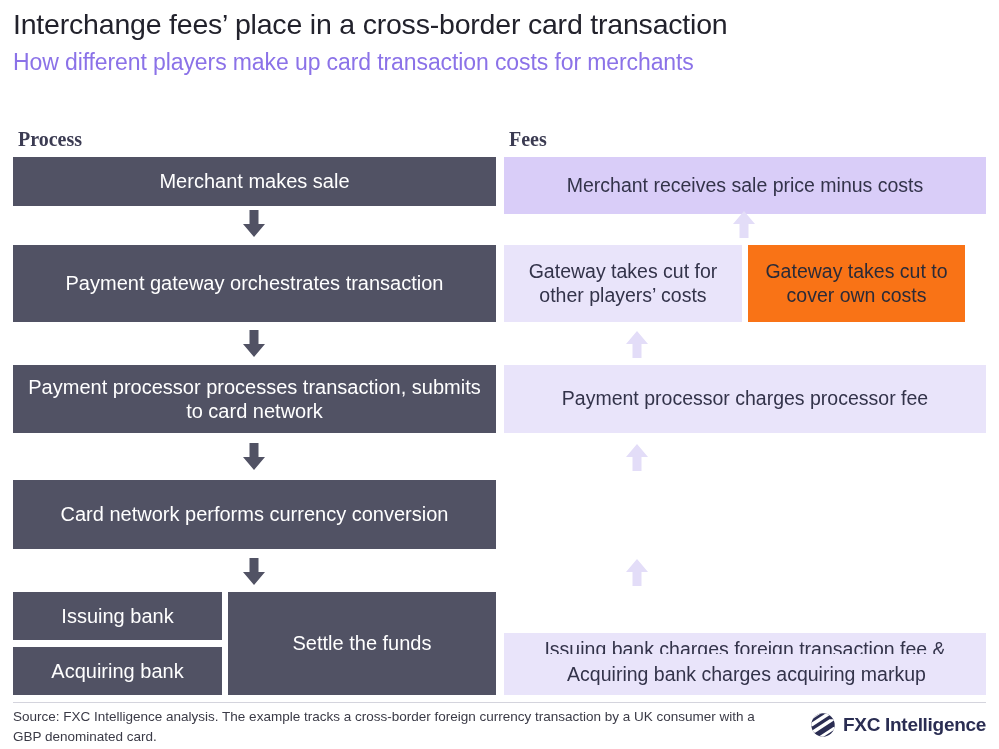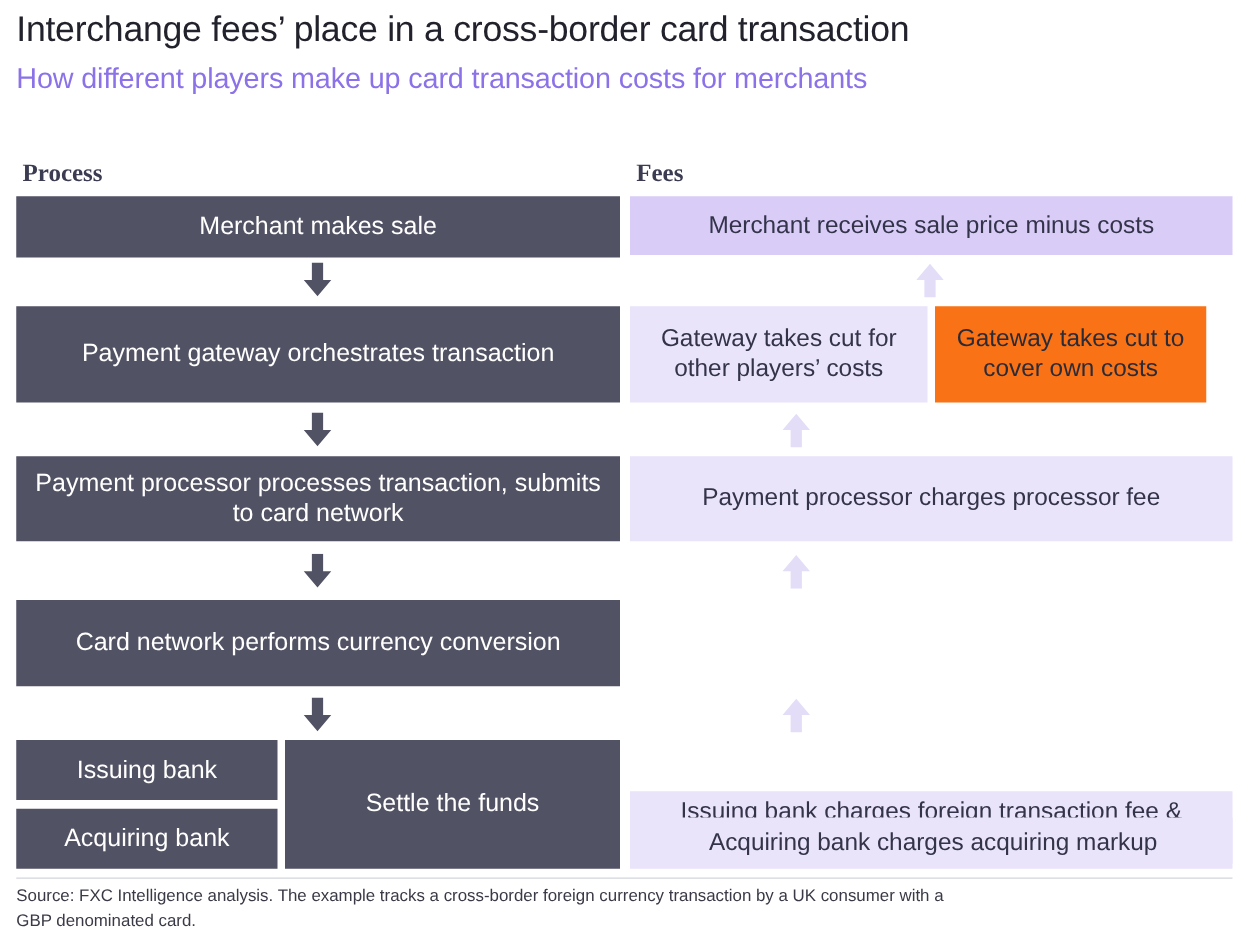--- a/index.html
+++ b/index.html
@@ -133,21 +133,21 @@
 
 <div class="page">
 
   <div class="title">Interchange fees’ place in a cross-border card transaction</div>
   <div class="subtitle">How different players make up card transaction costs for merchants</div>
 
   <div class="col-head process">Process</div>
   <div class="col-head fees">Fees</div>
 
   <div class="box process" style="left:13px; top:157px; width:483px; height:49px;">Merchant makes sale</div>
-  <div class="box fee fee-strong" style="left:504px; top:157px; width:482px; height:47px;">Merchant receives sale price minus costs</div>
+  <div class="box fee fee-strong" style="left:504px; top:157px; width:482px; height:57px;">Merchant receives sale price minus costs</div>
 
   <div class="arrow" style="left:240px; top:210px;">
     <svg viewBox="0 0 28 28" xmlns="http://www.w3.org/2000/svg">
       <polygon points="9.5,0 18.5,0 18.5,14 25,14 14,27 3,14 9.5,14" fill="#515264"></polygon>
     </svg>
   </div>
   <div class="arrow" style="left:730px; top:210px;">
     <svg viewBox="0 0 28 28" xmlns="http://www.w3.org/2000/svg">
       <polygon points="14,1 25,14 18.5,14 18.5,28 9.5,28 9.5,14 3,14" fill="#e3ddf8"></polygon>
     </svg>
@@ -198,14 +198,31 @@
   <div class="box process" style="left:13px; top:592px; width:209px; height:48px;">Issuing bank</div>
   <div class="box process" style="left:13px; top:647px; width:209px; height:48px;">Acquiring bank</div>
   <div class="box process" style="left:228px; top:592px; width:268px; height:103px;">Settle the funds</div>
 
   <div class="box fee" style="left:504px; top:592px; width:482px; height:58px;margin-top:41px;">Issuing bank charges foreign transaction fee &amp; interchange fee</div>
   <div class="box fee" style="left:504px; top:654px; width:482px; height:41px;padding-left:13px;">Acquiring bank charges acquiring markup</div>
 
   <div class="footer-rule"></div>
   <div class="source">Source: FXC Intelligence analysis. The example tracks a cross-border foreign currency transaction by a UK consumer with a GBP denominated card.</div>
 
+  <div class="logo">
+    <svg class="logo-mark" viewBox="0 0 40 40" xmlns="http://www.w3.org/2000/svg">
+      <defs>
+        <clipPath id="globeclip">
+            <circle cx="20" cy="20" r="18"></circle>
+          </clipPath>
+      </defs>
+      <circle cx="20" cy="20" r="18" fill="#2a2d52"></circle>
+      <g clip-path="url(#globeclip)" fill="#ffffff">
+        <path d="M-6 12 L18 -4 L26 -4 L2 12 Z"></path>
+        <path d="M-6 22 L26 1 L36 1 L4 22 Z"></path>
+        <path d="M-2 32 L30 11 L40 11 L8 32 Z"></path>
+        <path d="M10 40 L36 23 L44 23 L18 40 Z"></path>
+      </g>
+    </svg>
+    <span class="logo-text">FXC Intelligence</span>
+  </div>
 
 </div>
 
 </body></html>

